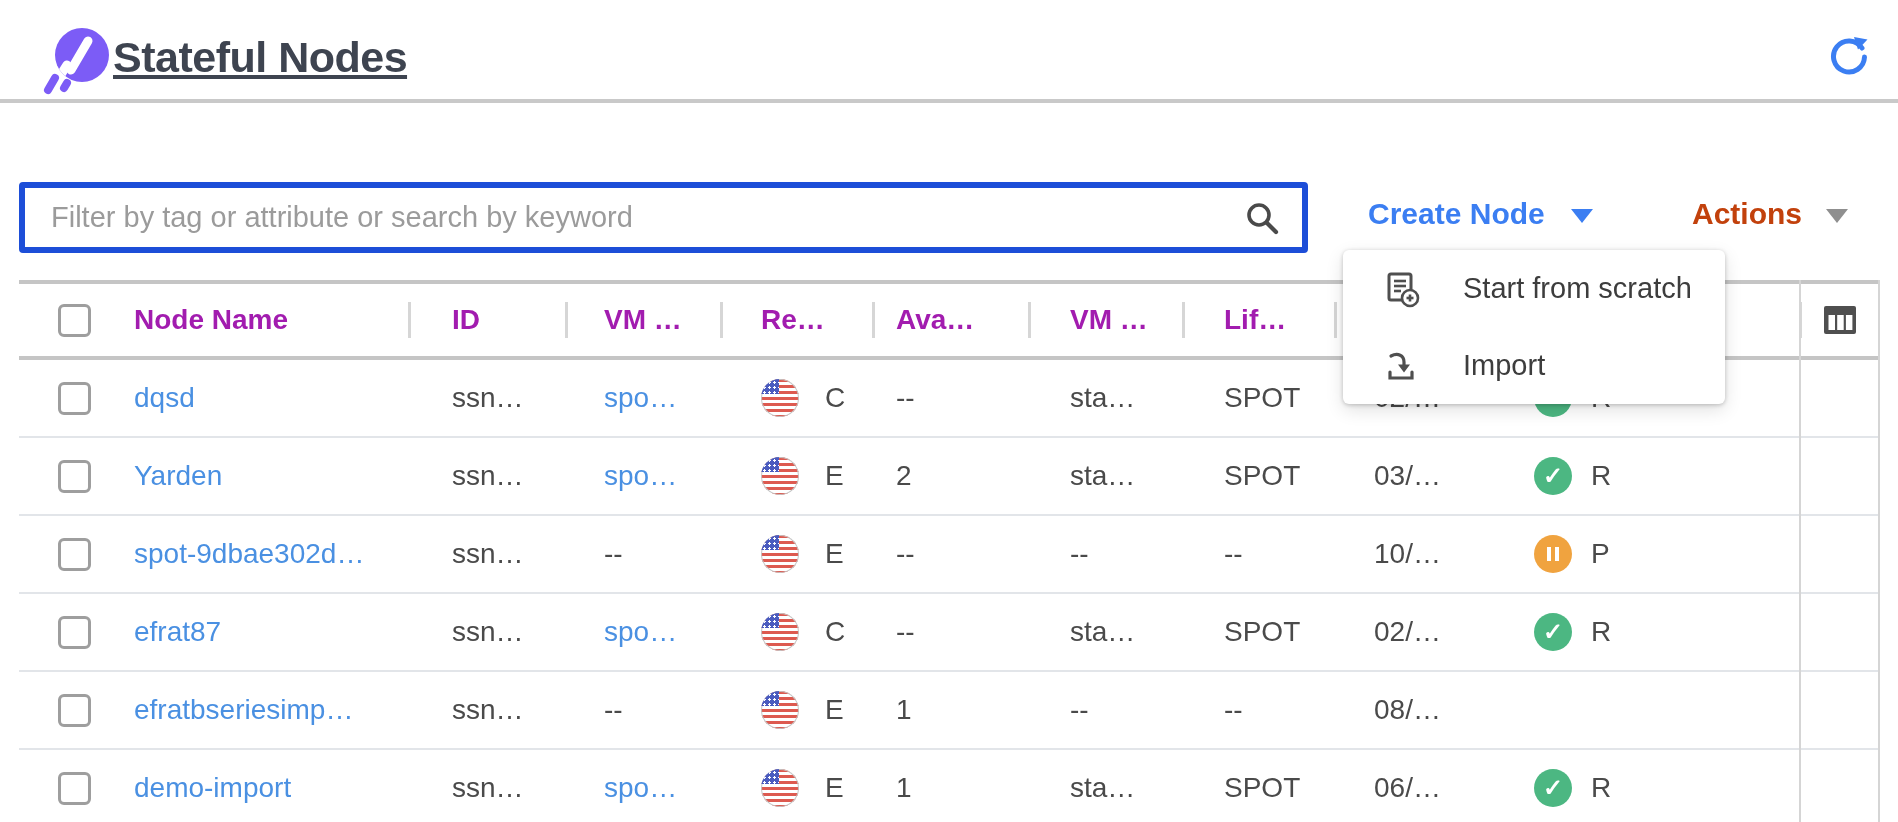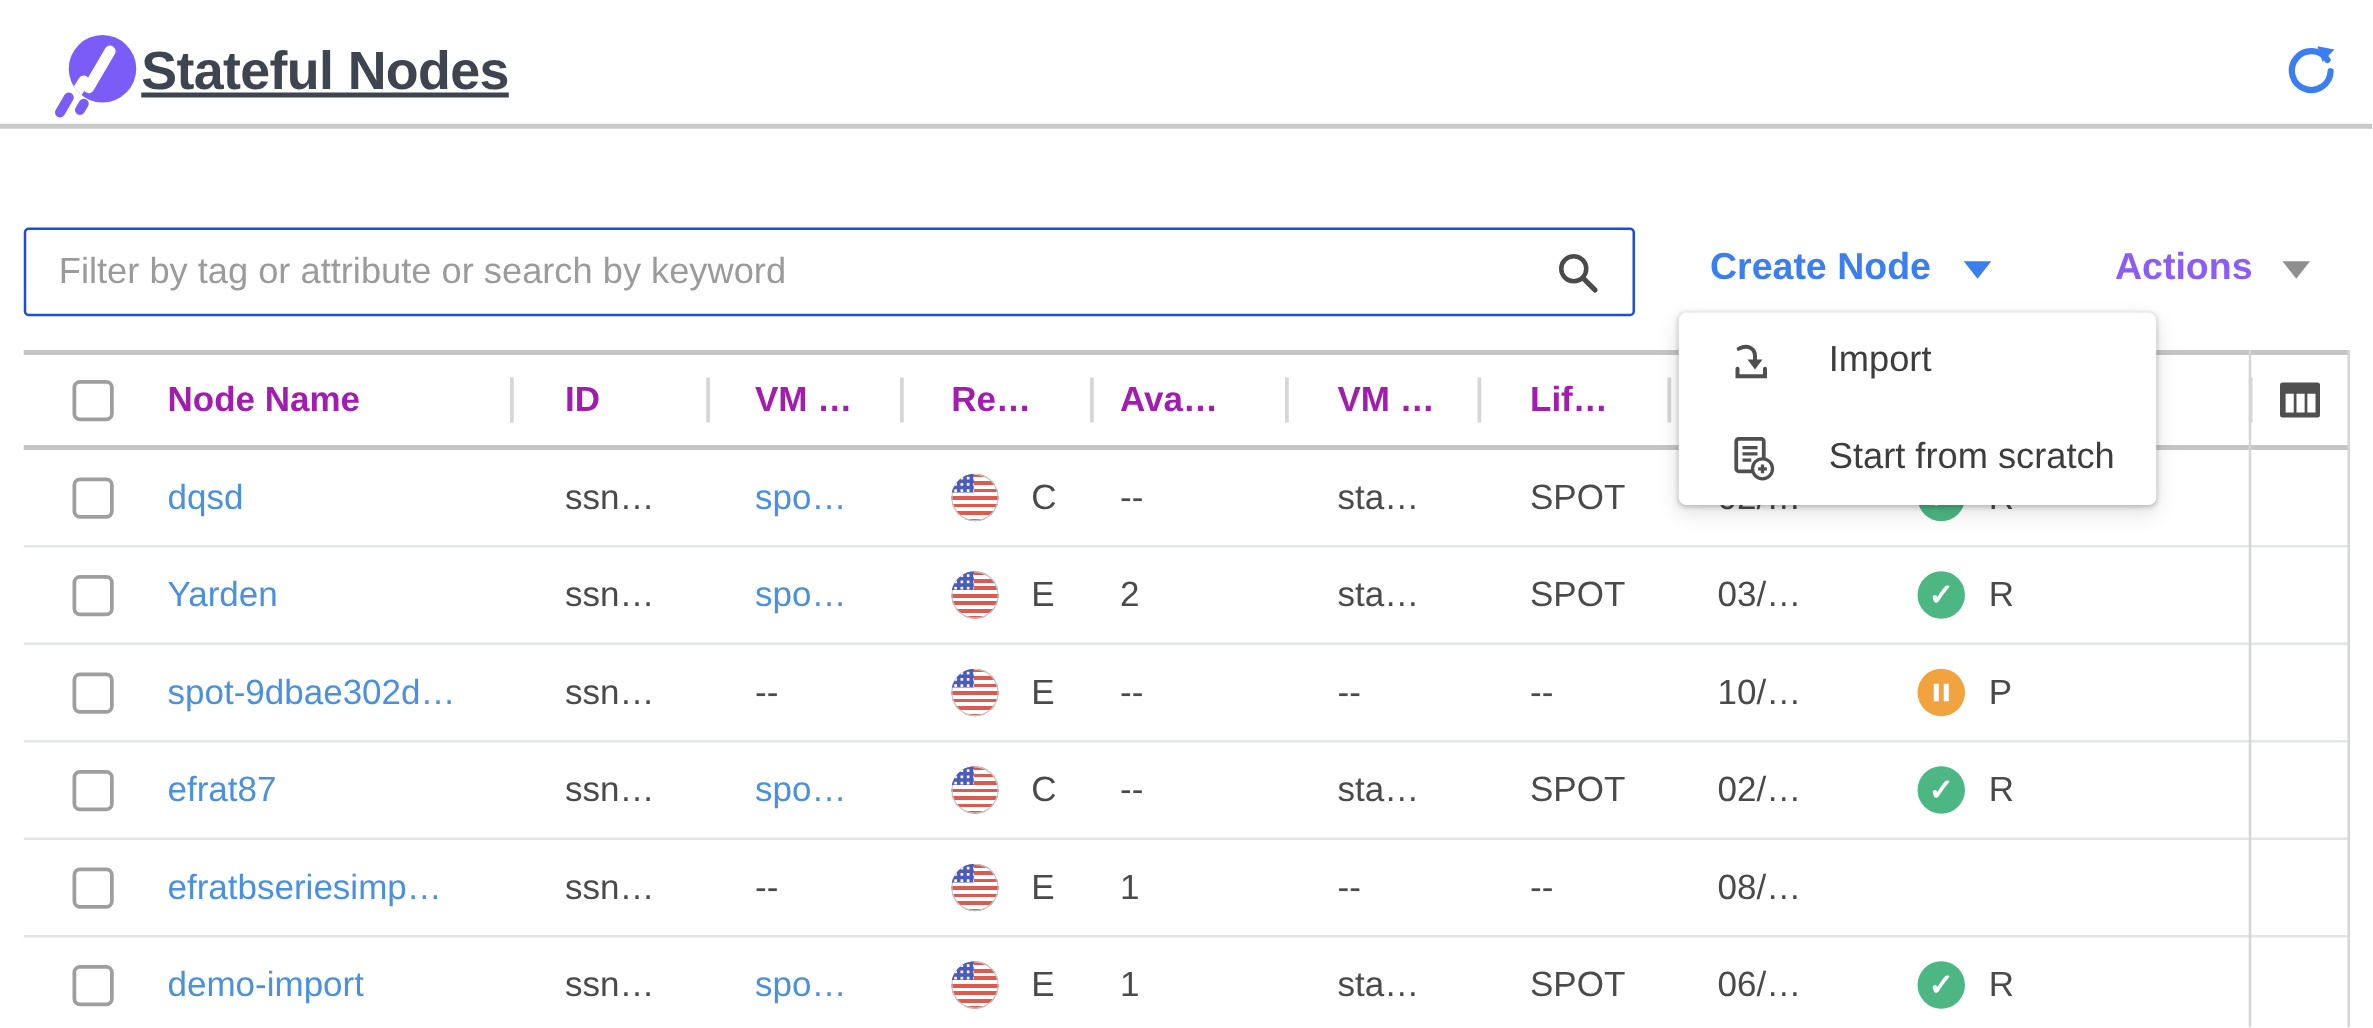--- a/index.html
+++ b/index.html
@@ -7,29 +7,29 @@
   .stage { position: relative; width: 1898px; height: 822px; background: #fff; overflow: hidden; color: #4a4a4a; }
 
   
   .logo { position: absolute; left: 40px; top: 24px; width: 72px; height: 72px; }
   .page-title { position: absolute; left: 113px; top: 30px; margin: 0; font-size: 43px; line-height: 54px; font-weight: 600; color: #3e4450; letter-spacing: -0.5px; text-decoration: underline; }
   .refresh-btn { position: absolute; left: 1828px; top: 34px; width: 42px; height: 42px; border: none; background: transparent; padding: 0; cursor: pointer; }
   .header-divider { position: absolute; left: 0; top: 99px; width: 1898px; height: 4px; background: #c9c9c9; }
 
   
   .filter-box { position: absolute; left: 19px; top: 182px; width: 1289px; height: 71px; }
-  .filter-box input { width: 100%; height: 100%; border: 2px solid #1d4ed8; border-radius: 4px; font-family: "Liberation Sans", sans-serif; font-size: 29px; padding: 0 80px 0 26px; color: #4a4a4a; outline: none; }
+  .filter-box input { width: 100%; height: 100%; border: 6px solid #1d4ed8; border-radius: 4px; font-family: "Liberation Sans", sans-serif; font-size: 29px; padding: 0 80px 0 26px; color: #4a4a4a; outline: none; }
   .filter-box input::placeholder { color: #9b9b9b; }
   .search-icon { position: absolute; right: 28px; top: 18px; }
 
   .tool-btn { position: absolute; top: 197px; display: flex; align-items: center; border: none; background: transparent; padding: 0; cursor: pointer; font-family: "Liberation Sans", sans-serif; }
   .create-node-btn { left: 1368px; gap: 26px; }
   .create-node-btn .lbl { font-size: 30px; font-weight: 700; color: #3b7ef2; }
   .actions-btn { left: 1692px; gap: 24px; }
-  .actions-btn .lbl { font-size: 30px; font-weight: 700; color: #8b5cf6; }
+  .actions-btn .lbl { font-size: 30px; font-weight: 700; color: #c2410c; }
   .caret { width: 0; height: 0; border-left: 11px solid transparent; border-right: 11px solid transparent; border-top: 14px solid #3b7ef2; margin-top: 4px; }
   .caret.gray { border-top-color: #8f8f8f; }
 
   
   .menu { position: absolute; left: 1343px; top: 250px; width: 382px; height: 154px; background: #fff; border-radius: 6px; box-shadow: 0 1px 4px rgba(0,0,0,0.22), 0 6px 18px rgba(0,0,0,0.12); z-index: 30; padding: 0; }
   .menu-item { height: 77px; display: flex; align-items: center; padding-left: 40px; cursor: pointer; }
   .menu-item .mi-icon { width: 38px; display: flex; justify-content: center; }
   .menu-item .mi-label { margin-left: 42px; font-size: 29px; color: #3d3d3d; white-space: nowrap; }
 
   
@@ -113,40 +113,40 @@
 
   <button class="tool-btn actions-btn">
     <span class="lbl">Actions</span>
     <span class="caret gray"></span>
   </button>
 
   <div class="menu">
     <div class="menu-item">
       <span class="mi-icon">
         <svg width="38" height="38" viewBox="0 0 38 38">
-          <path d="M7 25 v6 h22 v-6" fill="none" stroke="#4f4f4f" stroke-width="3.2" stroke-linecap="round"></path>
-          <path d="M8 9 C 15 5.5, 21 8.5, 21 15 L 21 18" fill="none" stroke="#4f4f4f" stroke-width="3.2" stroke-linecap="round"></path>
-          <polygon points="15,17.5 27,17.5 21,25.5" fill="#4f4f4f"></polygon>
-        </svg>
-      </span>
-      <span class="mi-label">Import</span>
-    </div>
-    <div class="menu-item">
-      <span class="mi-icon">
-        <svg width="38" height="38" viewBox="0 0 38 38">
           <rect x="6" y="4" width="22" height="26" rx="2" fill="none" stroke="#4f4f4f" stroke-width="3"></rect>
           <line x1="11" y1="11" x2="23" y2="11" stroke="#4f4f4f" stroke-width="2.6"></line>
           <line x1="11" y1="16" x2="23" y2="16" stroke="#4f4f4f" stroke-width="2.6"></line>
           <line x1="11" y1="21" x2="18" y2="21" stroke="#4f4f4f" stroke-width="2.6"></line>
           <circle cx="27" cy="28" r="8" fill="#fff" stroke="#4f4f4f" stroke-width="2.6"></circle>
           <line x1="27" y1="24.5" x2="27" y2="31.5" stroke="#4f4f4f" stroke-width="2.6"></line>
           <line x1="23.5" y1="28" x2="30.5" y2="28" stroke="#4f4f4f" stroke-width="2.6"></line>
         </svg>
       </span>
       <span class="mi-label">Start from scratch</span>
+    </div>
+    <div class="menu-item">
+      <span class="mi-icon">
+        <svg width="38" height="38" viewBox="0 0 38 38">
+          <path d="M7 25 v6 h22 v-6" fill="none" stroke="#4f4f4f" stroke-width="3.2" stroke-linecap="round"></path>
+          <path d="M8 9 C 15 5.5, 21 8.5, 21 15 L 21 18" fill="none" stroke="#4f4f4f" stroke-width="3.2" stroke-linecap="round"></path>
+          <polygon points="15,17.5 27,17.5 21,25.5" fill="#4f4f4f"></polygon>
+        </svg>
+      </span>
+      <span class="mi-label">Import</span>
     </div>
   </div>
 
   <div class="table">
     <div class="thead">
       <div class="th c1">
           <span class="checkbox"></span>
         </div>
       <div class="th c2">Node Name</div>
       <div class="th c3 sep">ID</div>

